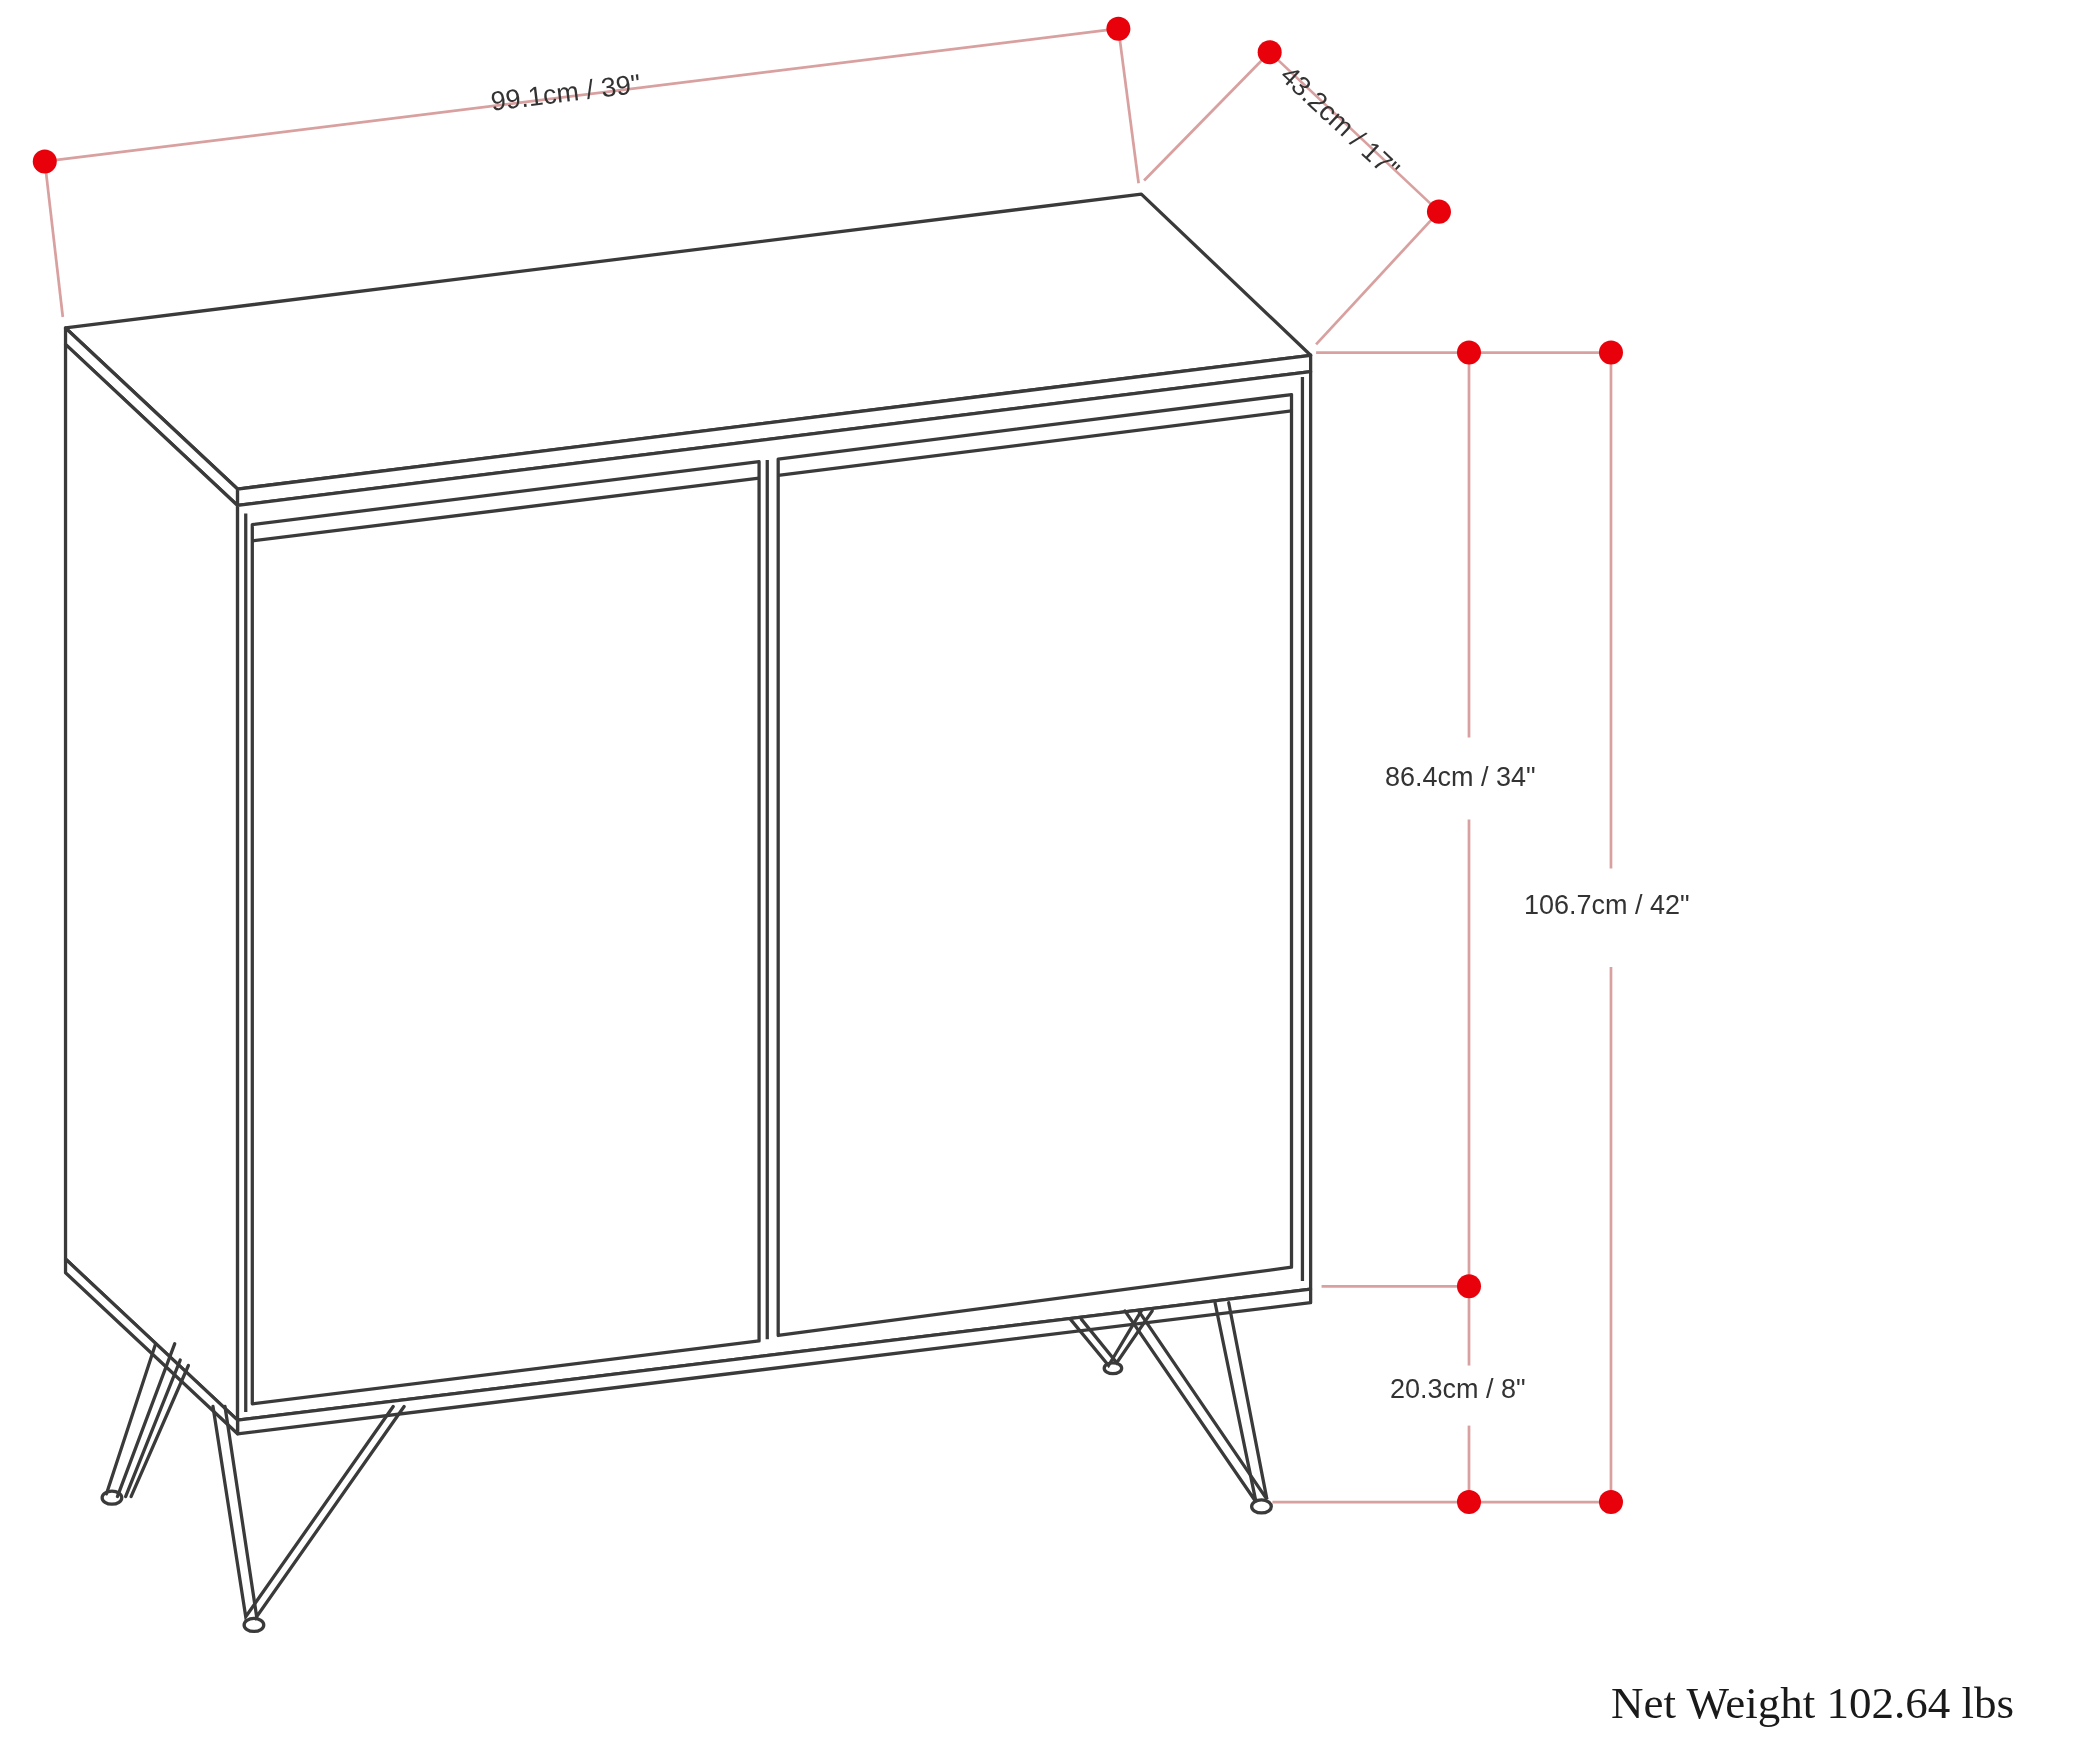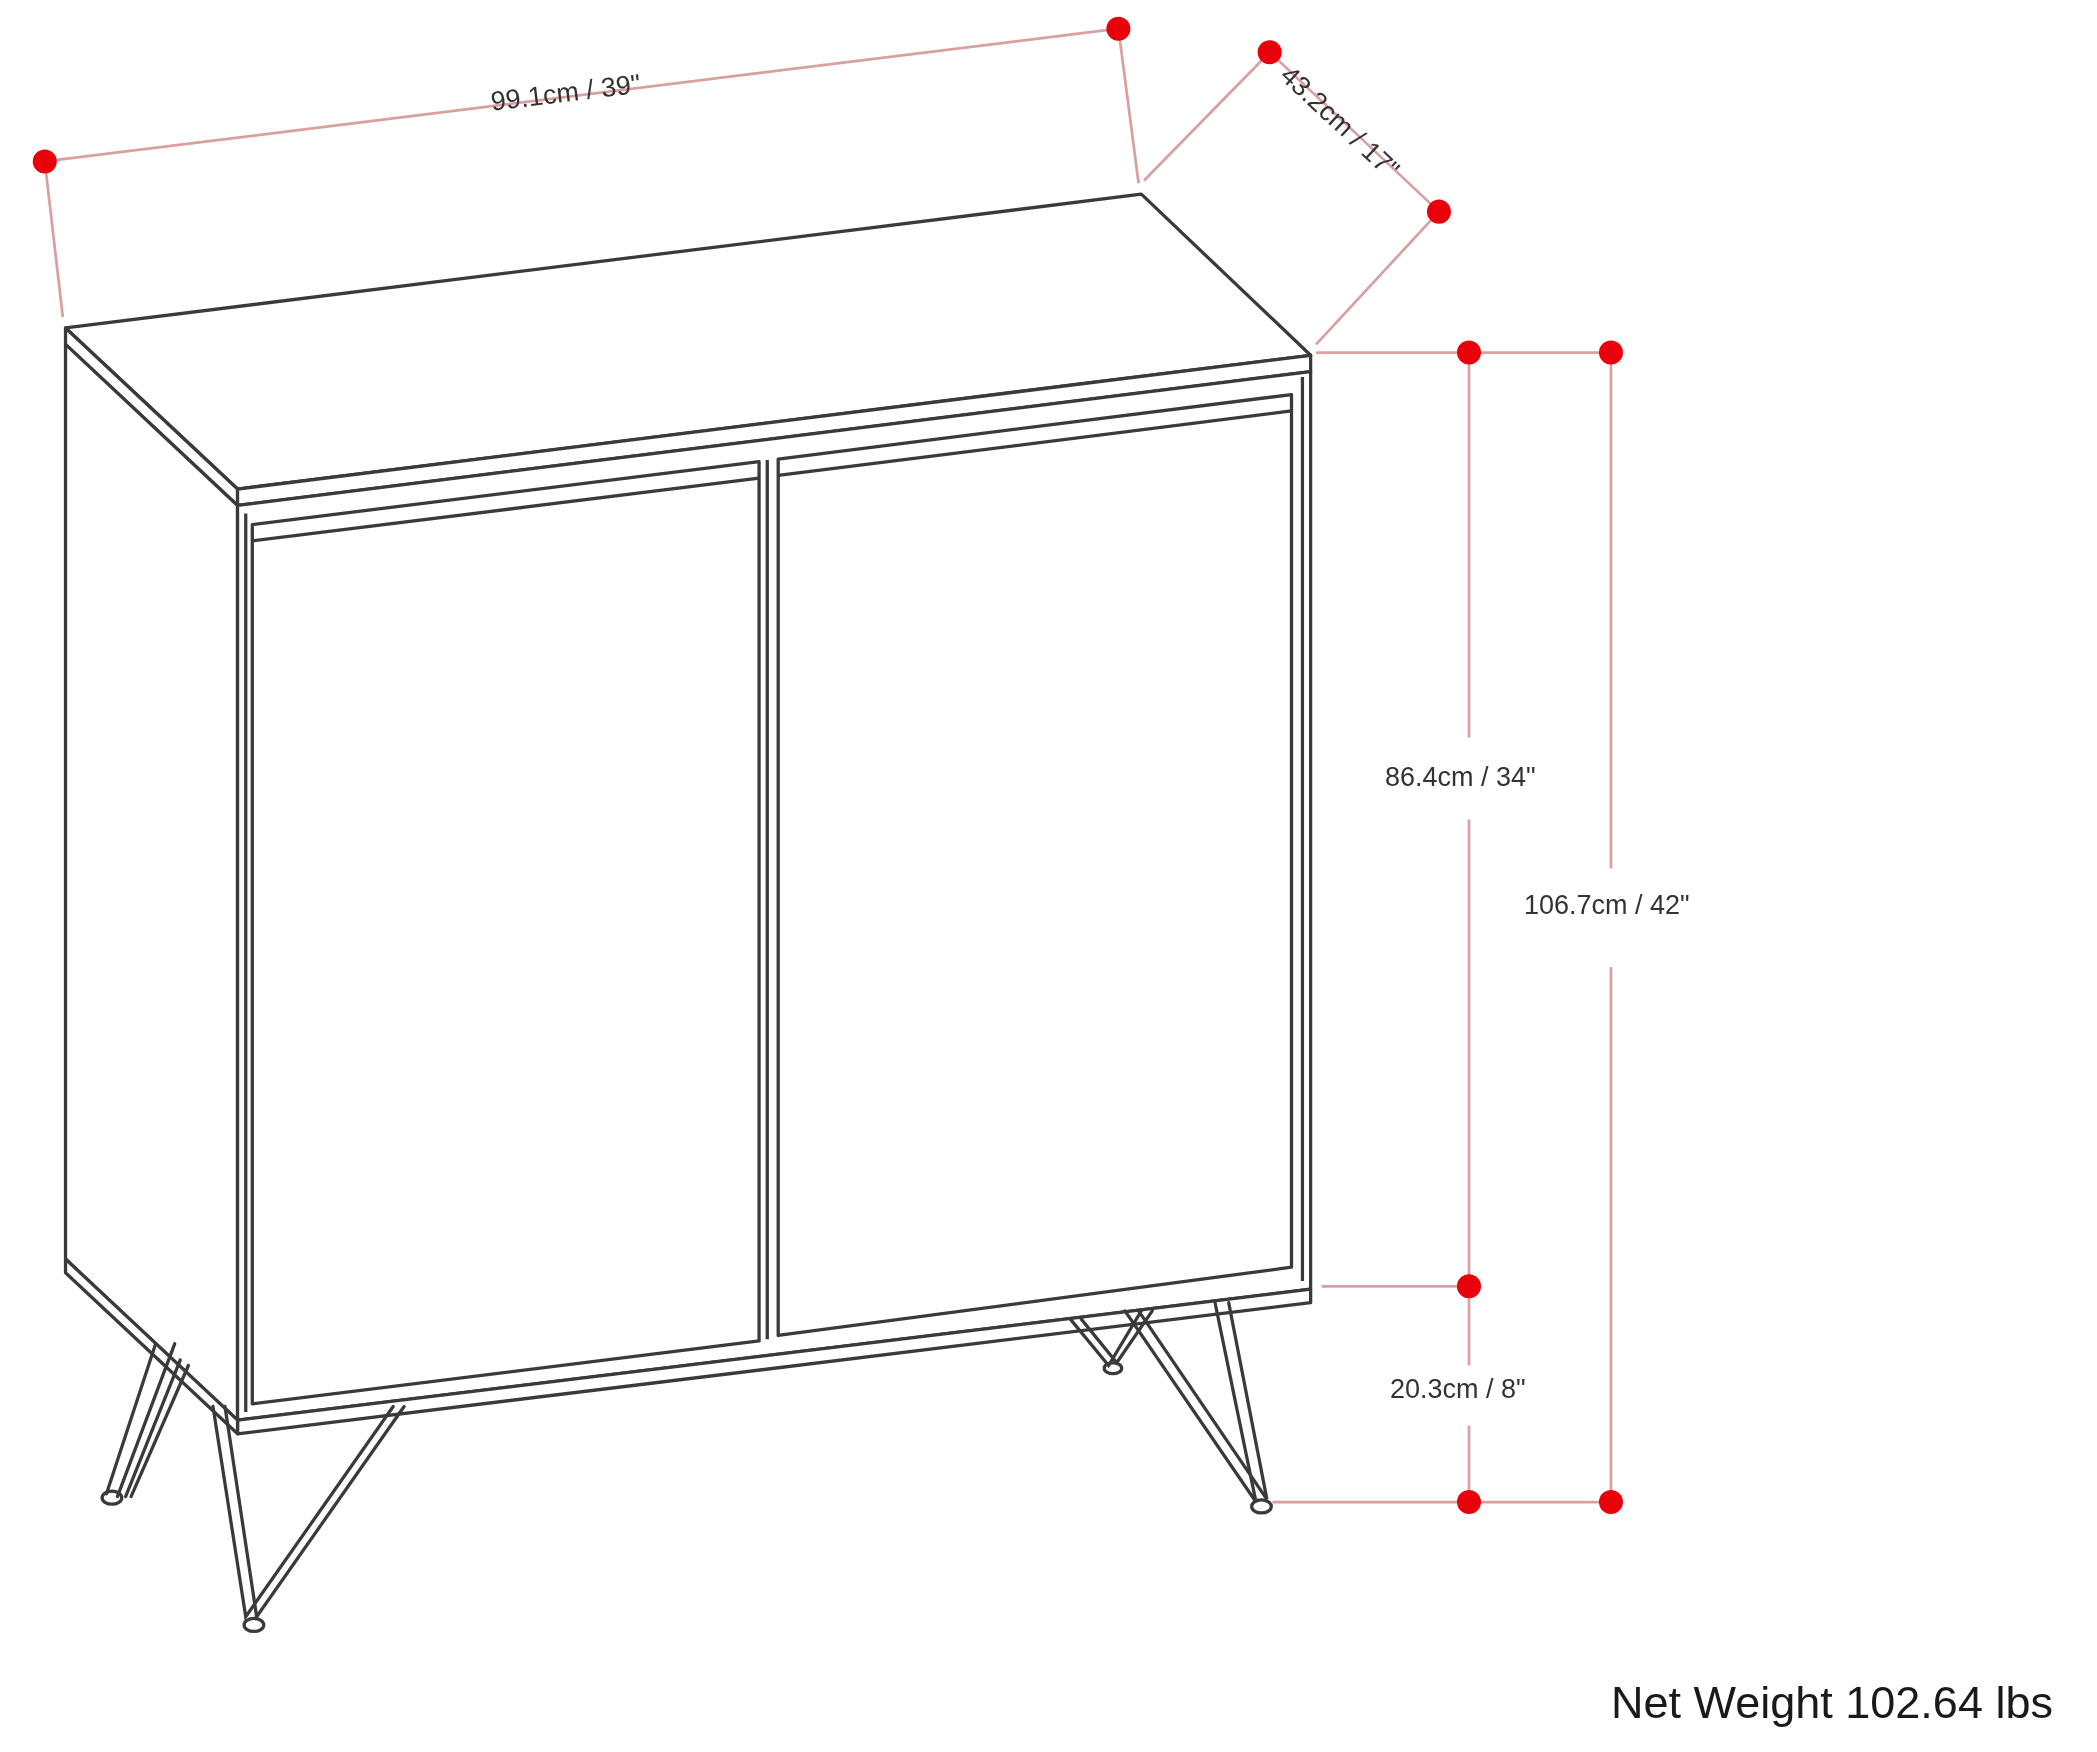--- a/index.html
+++ b/index.html
@@ -1,19 +1,19 @@
 <!DOCTYPE html>
 <html style="font-size:8.7px"><head>
 <meta charset="utf-8">
 <style>
   html, body { margin:0; padding:0; background:#ffffff; }
   body { width:2097px; height:1753px; position:relative; overflow:hidden; font-family:"Liberation Sans", sans-serif; }
   svg.diagram { position:absolute; left:0; top:0; width:2097px; height:1753px; }
   .label { position:absolute; color:#333333; font-family:"Liberation Sans", sans-serif; font-size:27px; white-space:nowrap; transform-origin:0 0; }
-  .weight { position:absolute; left:1611px; top:1677px; font-size:45px; color:#1a1a1a; font-family:Liberation Sans, sans-serif; white-space:nowrap; }
+  .weight { position:absolute; left:1611px; top:1677px; font-size:45px; color:#1a1a1a; font-family:Liberation Serif, serif; white-space:nowrap; }
 </style>
 </head>
 <body>
 
 <svg class="diagram" viewBox="0 0 3840 3209" xmlns="http://www.w3.org/2000/svg">
 
   <g fill="none" stroke="#3a3a3a" stroke-width="6" stroke-linejoin="round">
 
     <polygon points="120,600 2090,355 2400,650 435,895" fill="#ffffff"></polygon>
 

